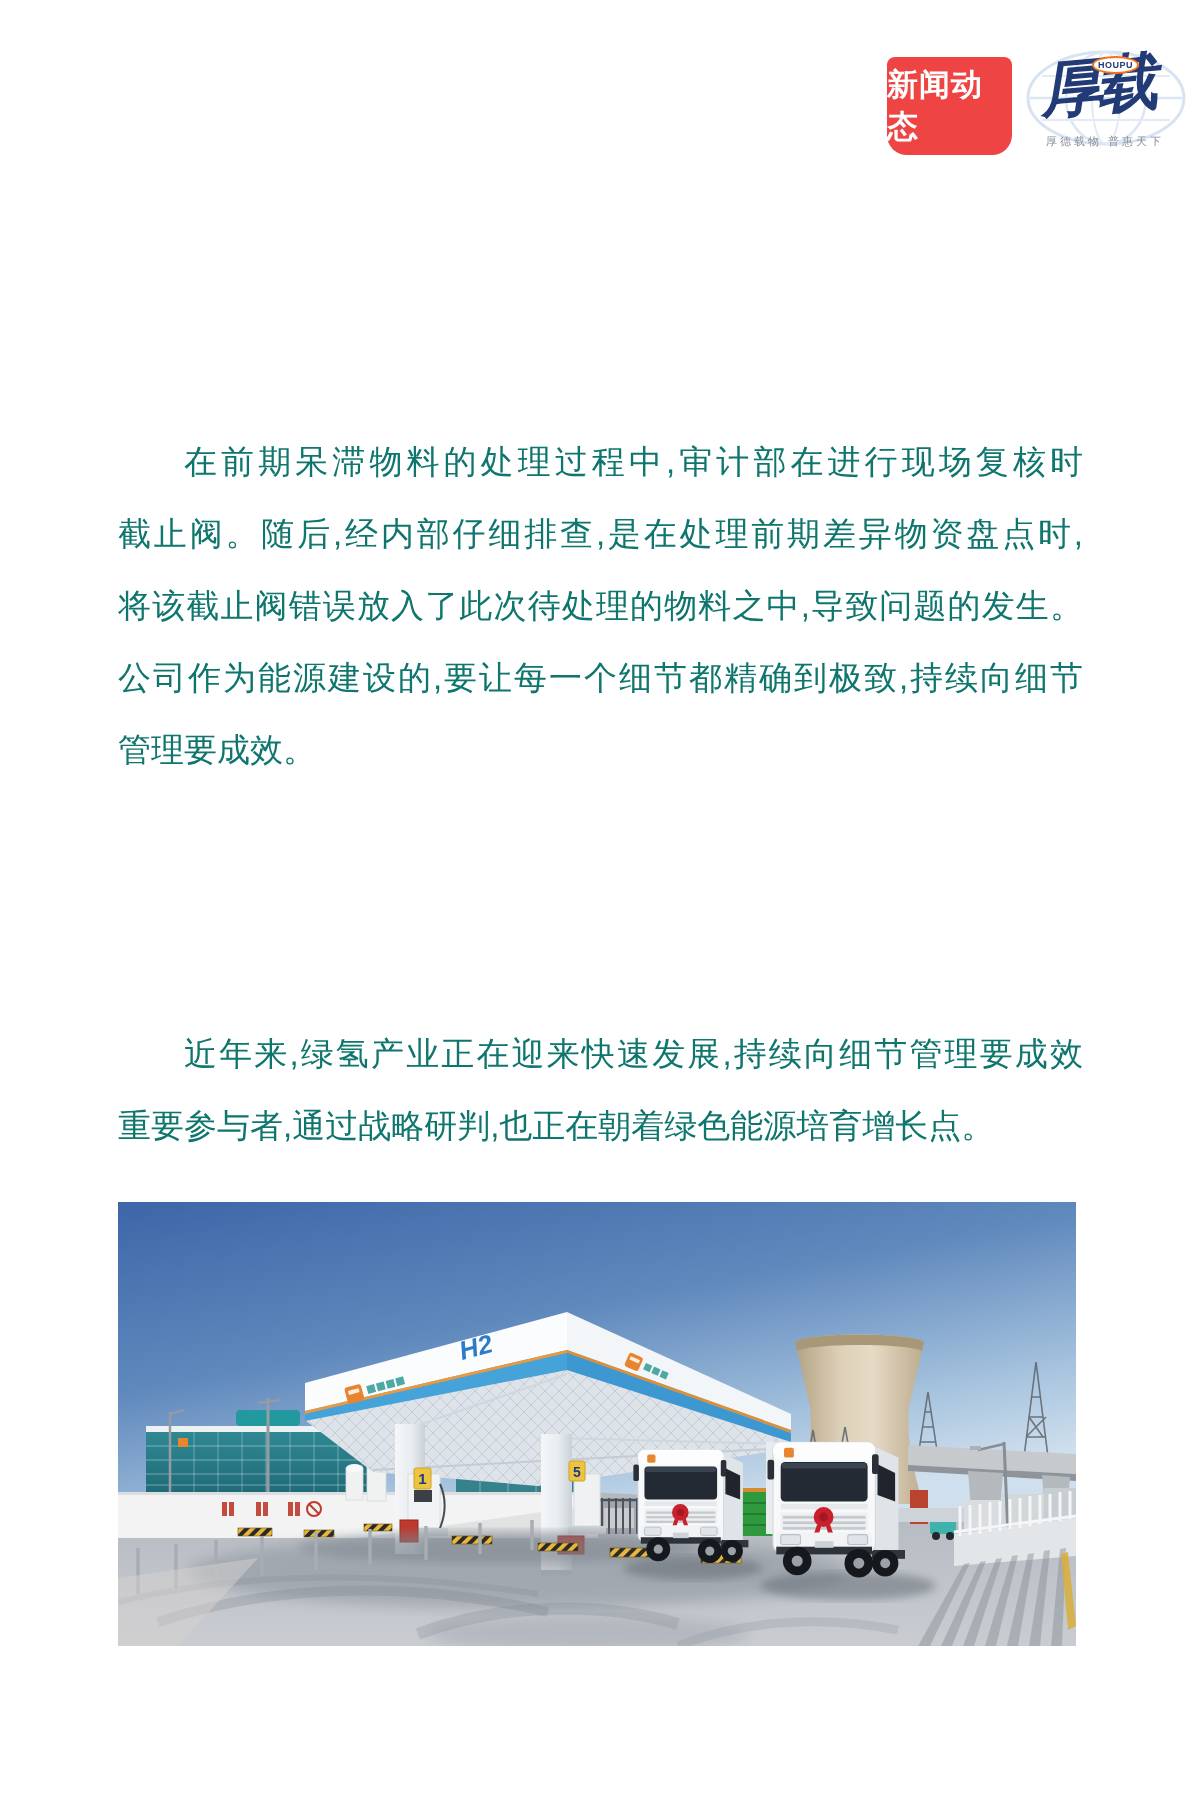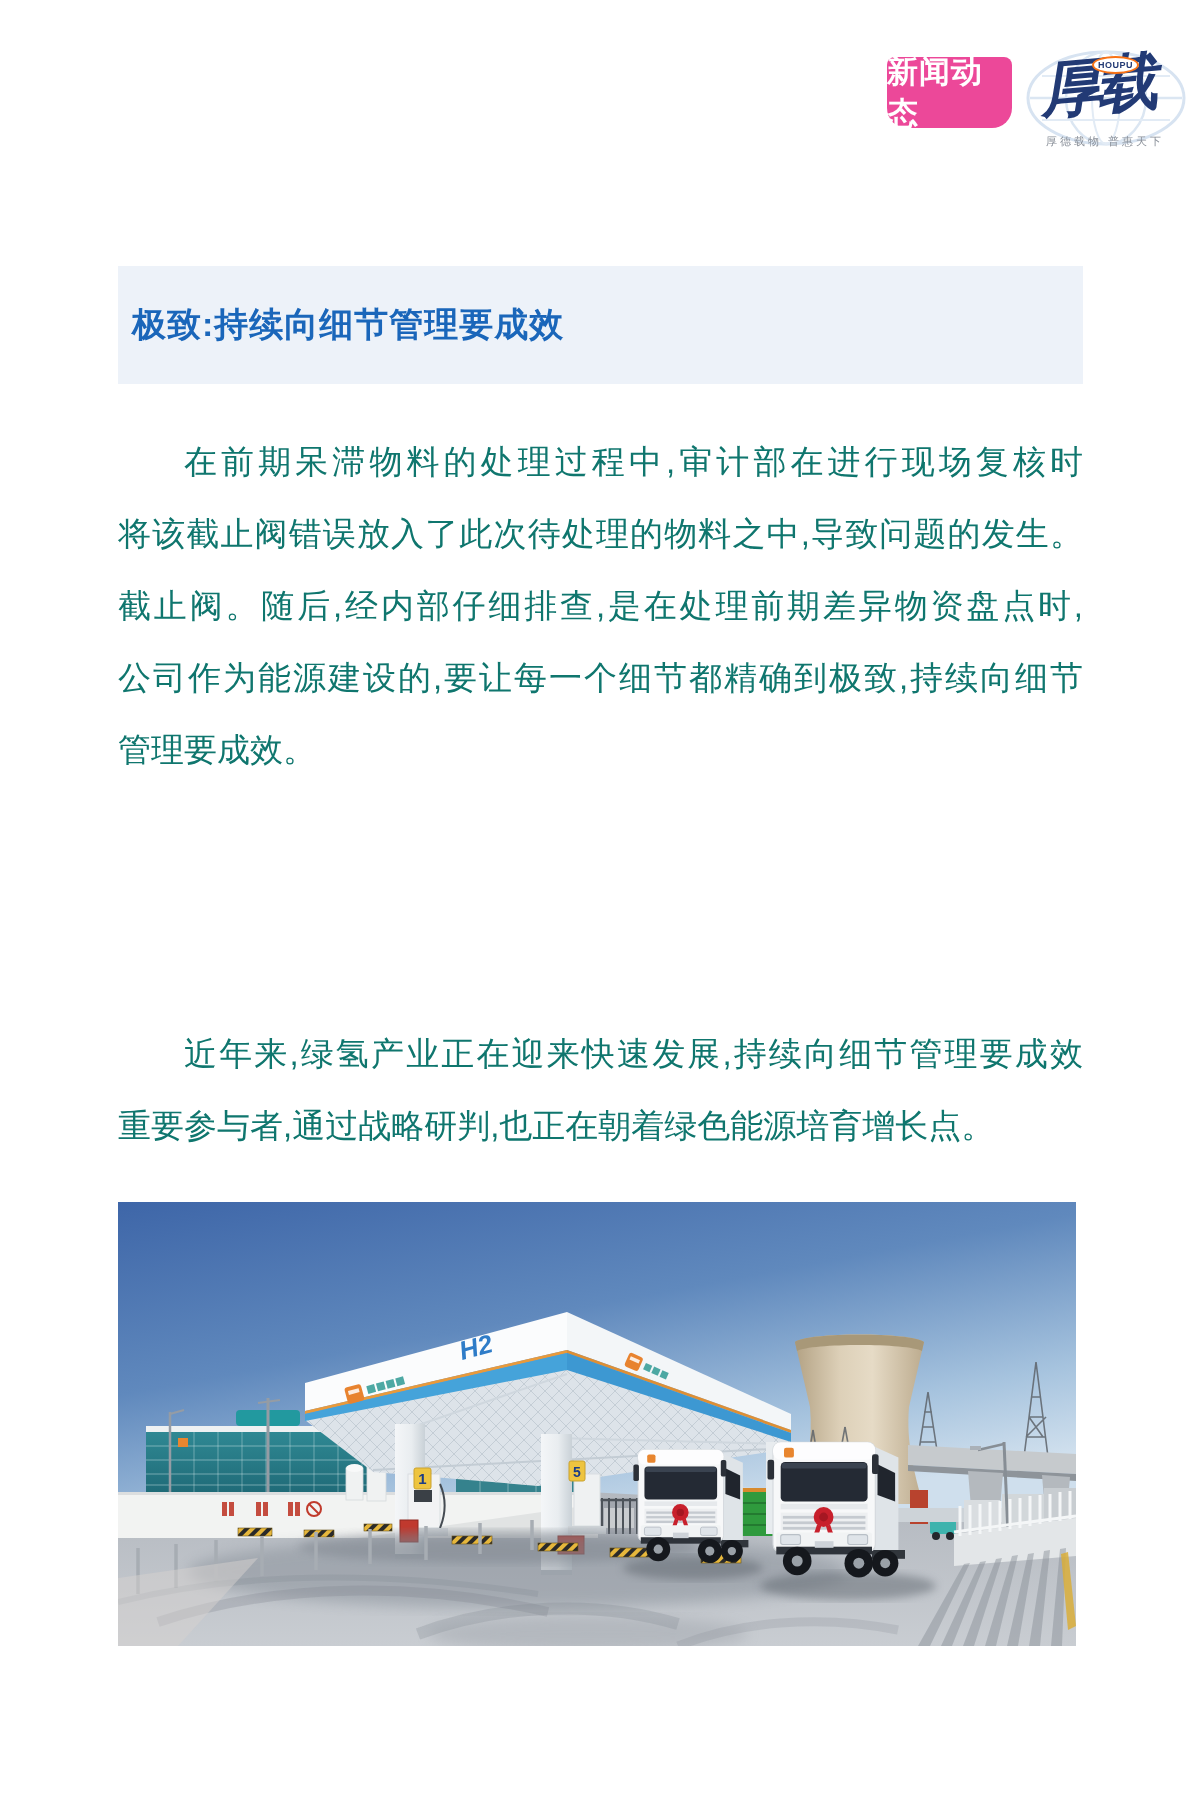--- a/index.html
+++ b/index.html
@@ -1,22 +1,22 @@
 <!DOCTYPE html>
 <html><head>
 <meta charset="utf-8">
 <style>
   * { margin:0; padding:0; box-sizing:border-box; }
   body { background:#ffffff; font-family:"Liberation Sans", sans-serif; }
   .page { position:relative; width:1200px; height:1800px; background:#ffffff; overflow:hidden; margin:0 auto; }
 
   
   .badge {
-    position:absolute; left:887px; top:57px; width:125px; height:71px;
-    background:#ec4899; border-radius:8px 8px 20px 20px;
+    position:absolute; left:887px; top:57px; width:125px; height:98px;
+    background:#ef4444; border-radius:8px 8px 20px 20px;
     color:#ffffff; font-size:31px; font-weight:bold; letter-spacing:1px;
     display:flex; align-items:center; justify-content:center;
   }
 
   
   .logo { position:absolute; left:1022px; top:40px; width:170px; height:120px; }
   .logo .globe { position:absolute; left:-14px; top:2px; }
   .logo-word {
     position:absolute; left:18px; top:6px; white-space:nowrap;
     font-family:"DejaVu Serif", serif; font-style:italic; font-weight:bold;
@@ -72,28 +72,25 @@
       <ellipse cx="98" cy="56" rx="14" ry="46" fill="none" stroke="#e2ebf5" stroke-width="2"></ellipse>
       <line x1="22" y1="56" x2="174" y2="56" stroke="#dbe6f2" stroke-width="2.5"></line>
       <line x1="34" y1="34" x2="162" y2="34" stroke="#e2ebf5" stroke-width="2"></line>
       <line x1="34" y1="78" x2="162" y2="78" stroke="#e2ebf5" stroke-width="2"></line>
     </svg>
     <span class="logo-word">厚载</span>
     <span class="logo-seal">HOUPU</span>
     <span class="logo-tagline">厚德载物 普惠天下</span>
   </div>
 
-  <div class="banner">
-    <h2>极致:持续向细节管理要成效</h2>
-  </div>
 
   <div class="para p1">
     <div class="line first">在前期呆滞物料的处理过程中,审计部在进行现场复核时</div>
+    <div class="line">截止阀。随后,经内部仔细排查,是在处理前期差异物资盘点时,</div>
     <div class="line">将该截止阀错误放入了此次待处理的物料之中,导致问题的发生。</div>
-    <div class="line">截止阀。随后,经内部仔细排查,是在处理前期差异物资盘点时,</div>
     <div class="line">公司作为能源建设的,要让每一个细节都精确到极致,持续向细节</div>
     <div class="line last">管理要成效。</div>
   </div>
 
 
   <div class="para p2">
     <div class="line first">近年来,绿氢产业正在迎来快速发展,持续向细节管理要成效</div>
     <div class="line last">重要参与者,通过战略研判,也正在朝着绿色能源培育增长点。</div>
   </div>
 

